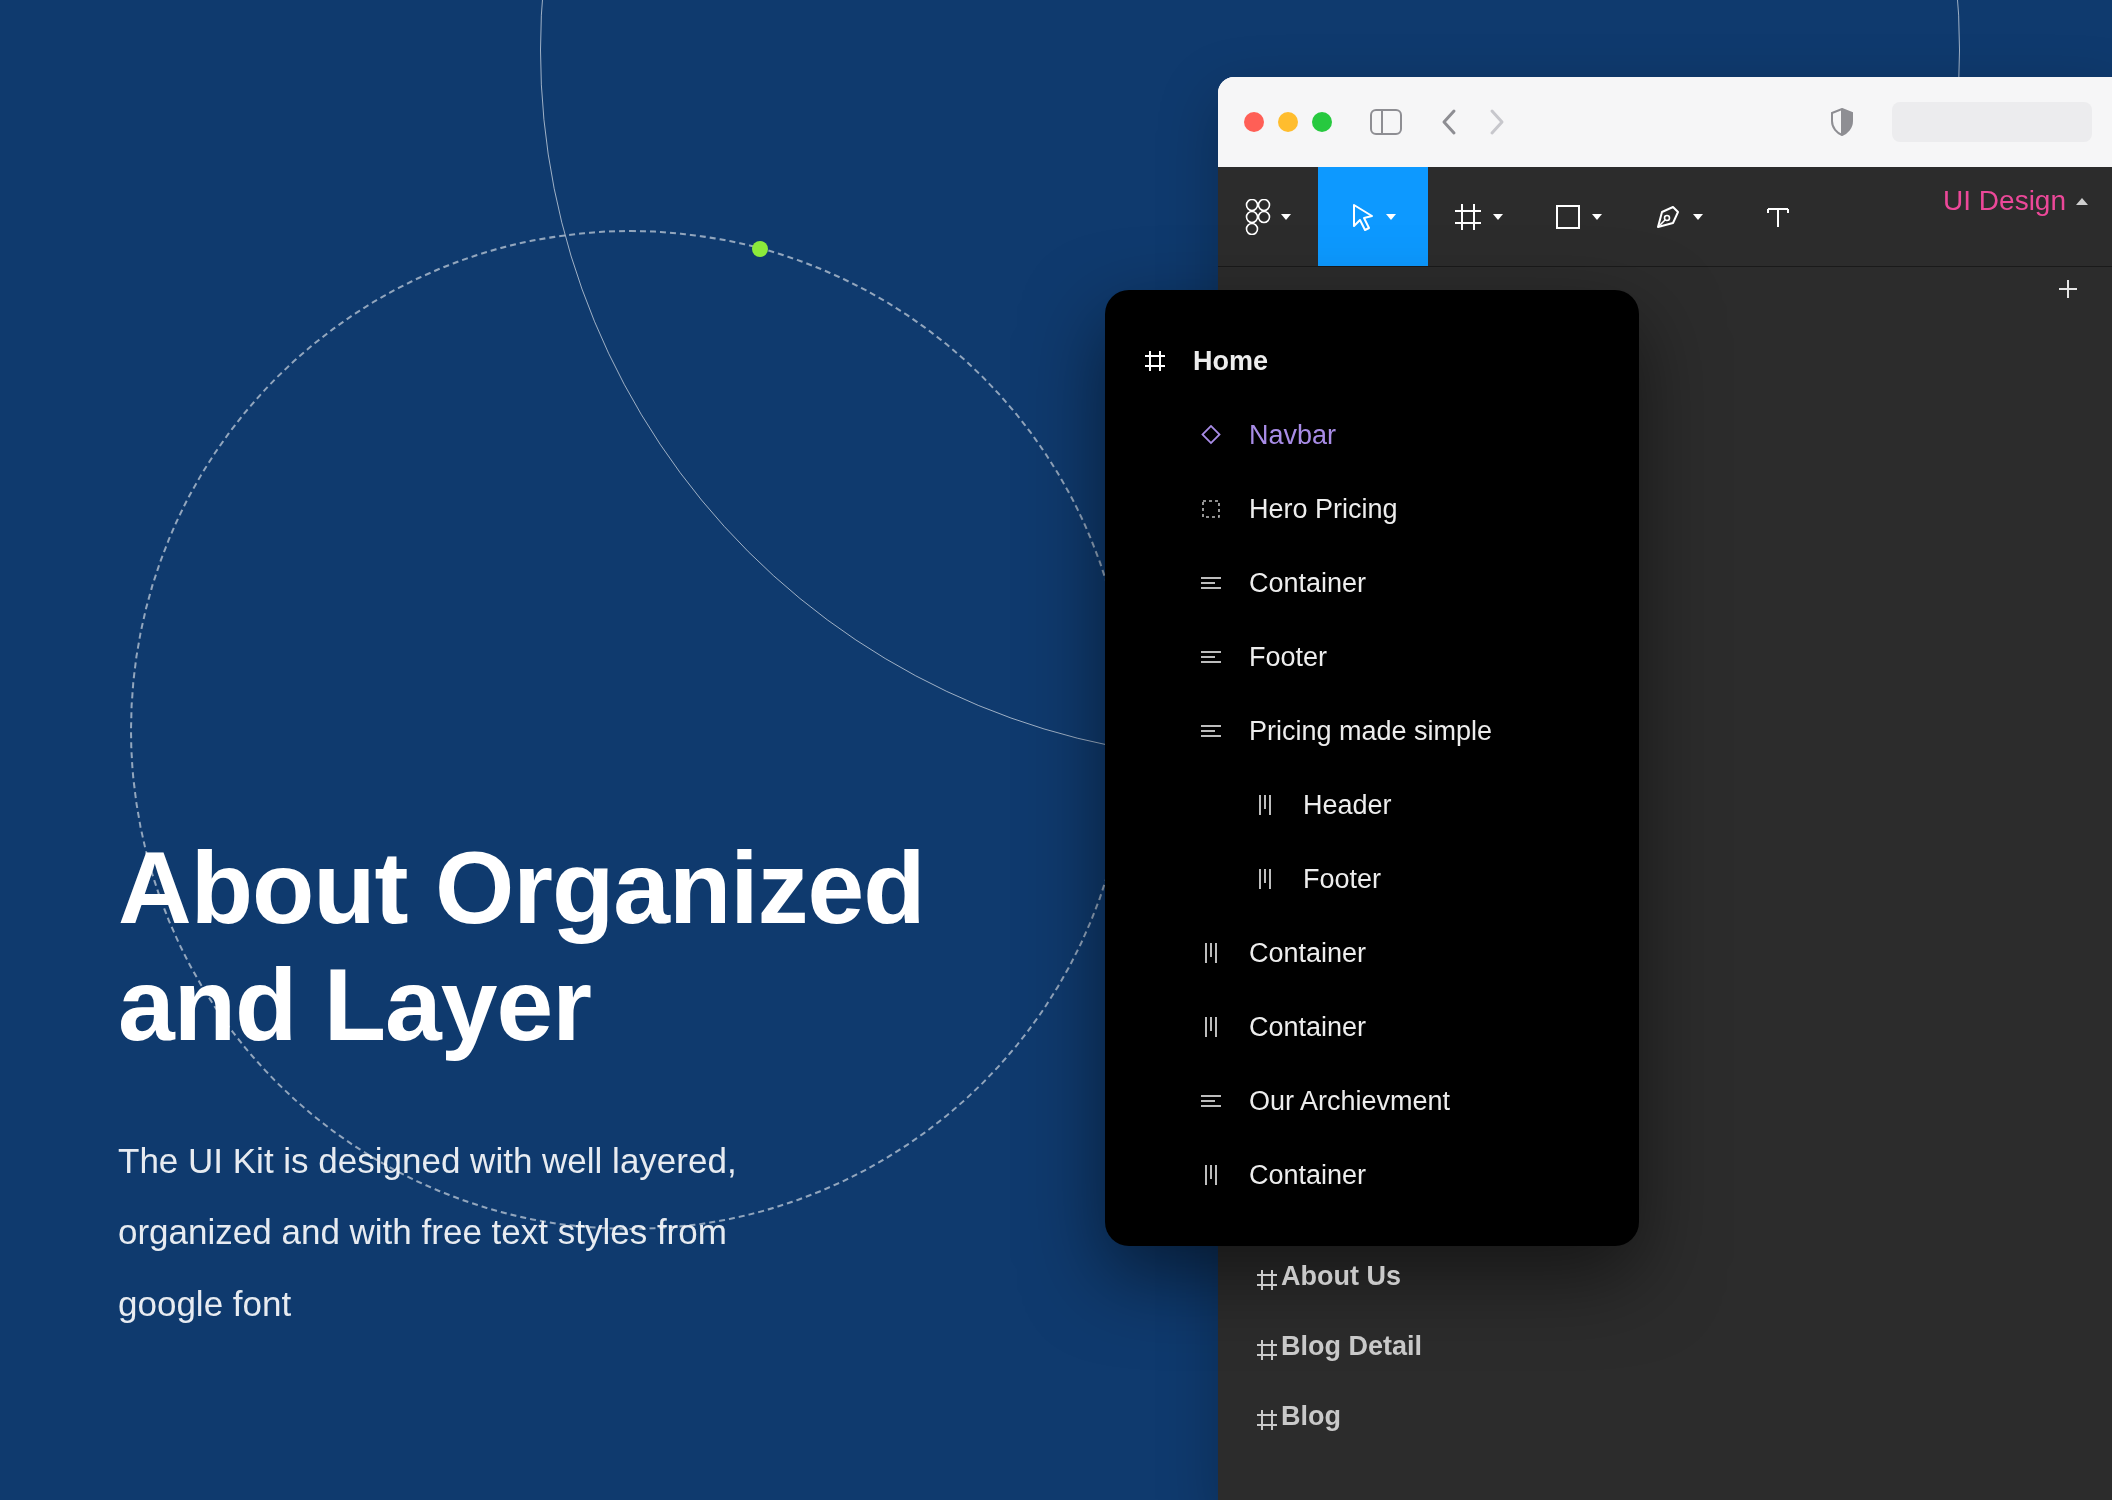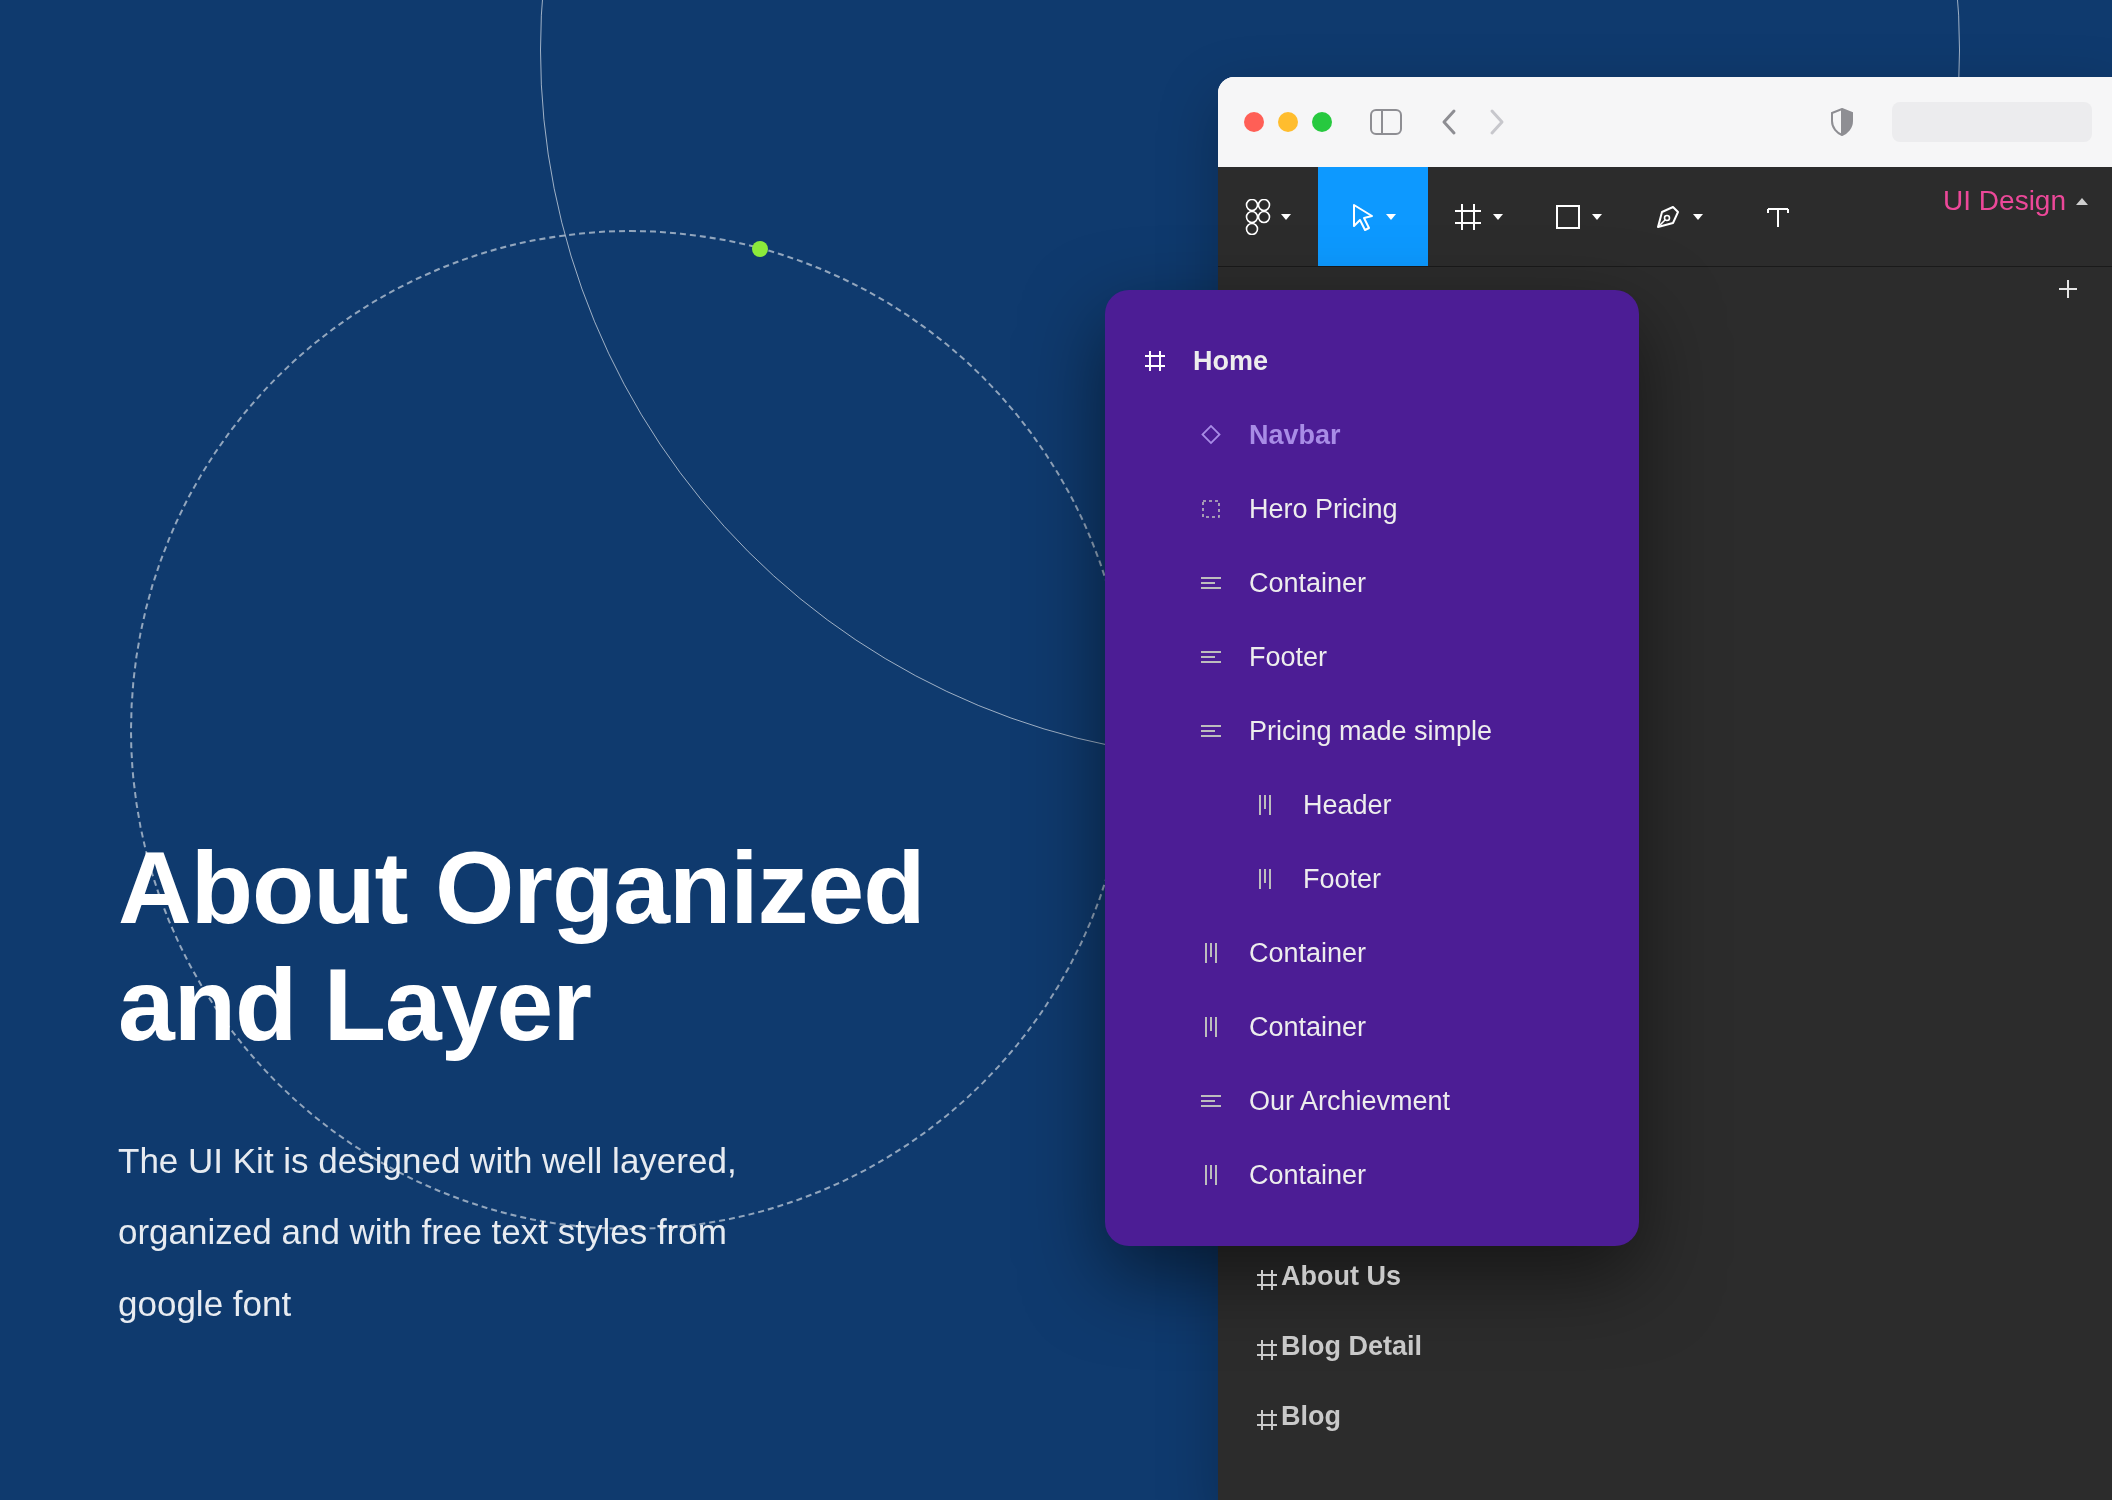--- a/index.html
+++ b/index.html
@@ -156,38 +156,38 @@
     font-size: 28px;
   }
   .plus-btn svg { display:block; }
 
   
   .layers-popup {
     position: absolute;
     left: 1105px;
     top: 290px;
     width: 534px;
-    background: #4c1d95;
+    background: #000000;
     border-radius: 24px;
     padding: 34px 0;
     box-shadow: 0 30px 80px rgba(0,0,0,0.5);
   }
   .layer-row {
     display: flex;
     align-items: center;
     height: 74px;
     padding-left: 36px;
     color: #ededed;
     font-size: 27px;
     gap: 24px;
   }
   .layer-row.sub { padding-left: 92px; }
   .layer-row.sub2 { padding-left: 146px; }
   .layer-row.frame { font-weight: 700; }
-  .layer-row.purple { color: #a88ce6; font-weight: bold; }
+  .layer-row.purple { color: #a88ce6; }
   .layer-row .ic { width: 28px; display:flex; justify-content:center; }
   .layer-row .ic svg { display:block; }
 
   
   .extra-frames {
     position: absolute;
     left: 1253px;
     top: 1222px;
     color: #c9c9c9;
     font-size: 27px;

